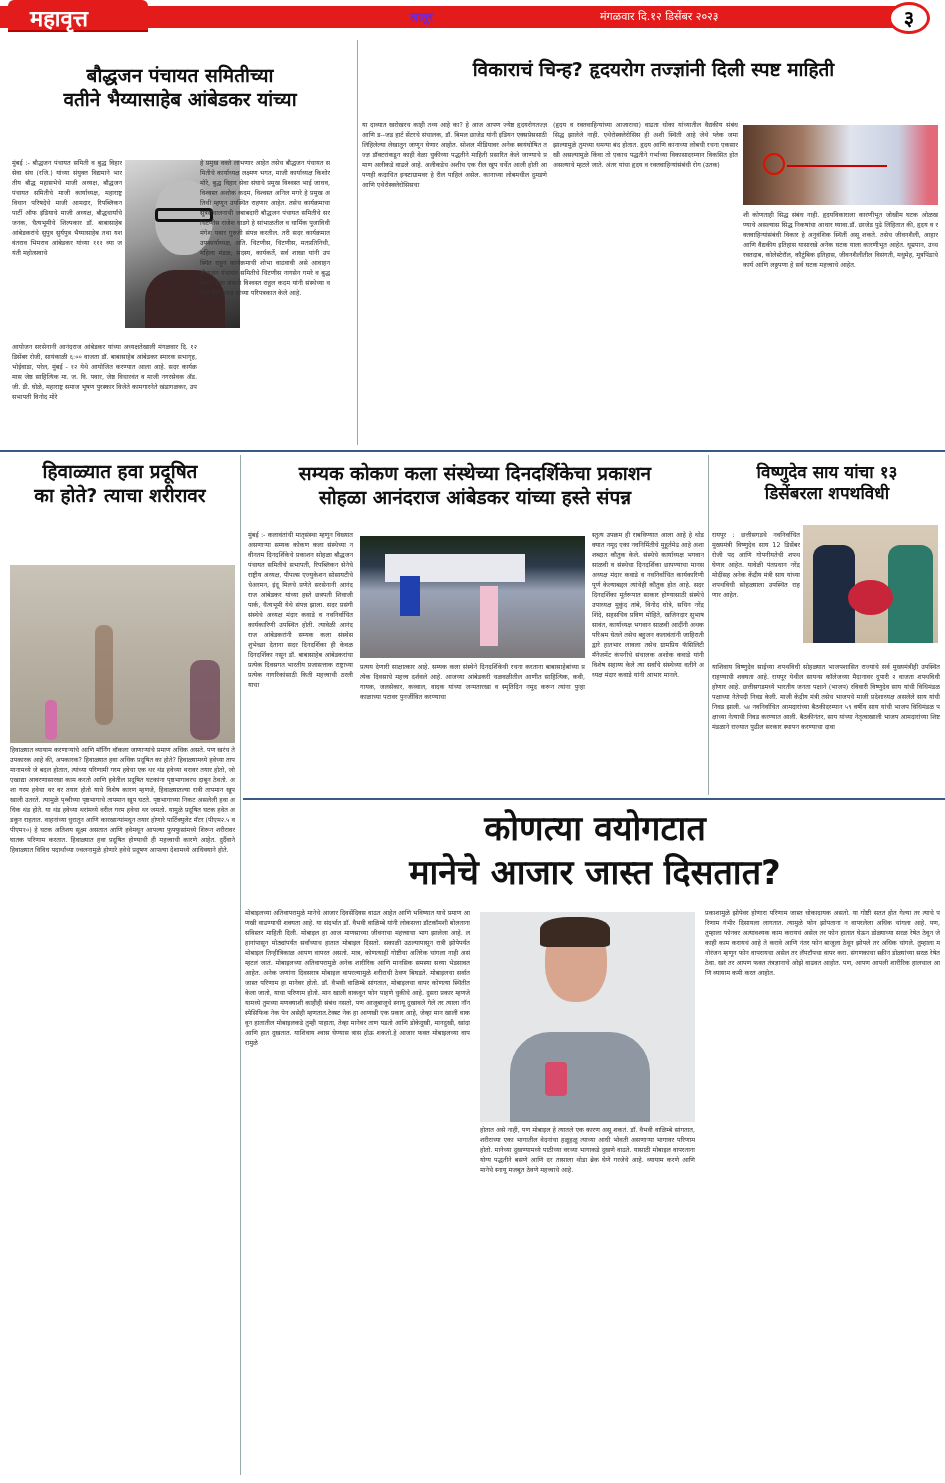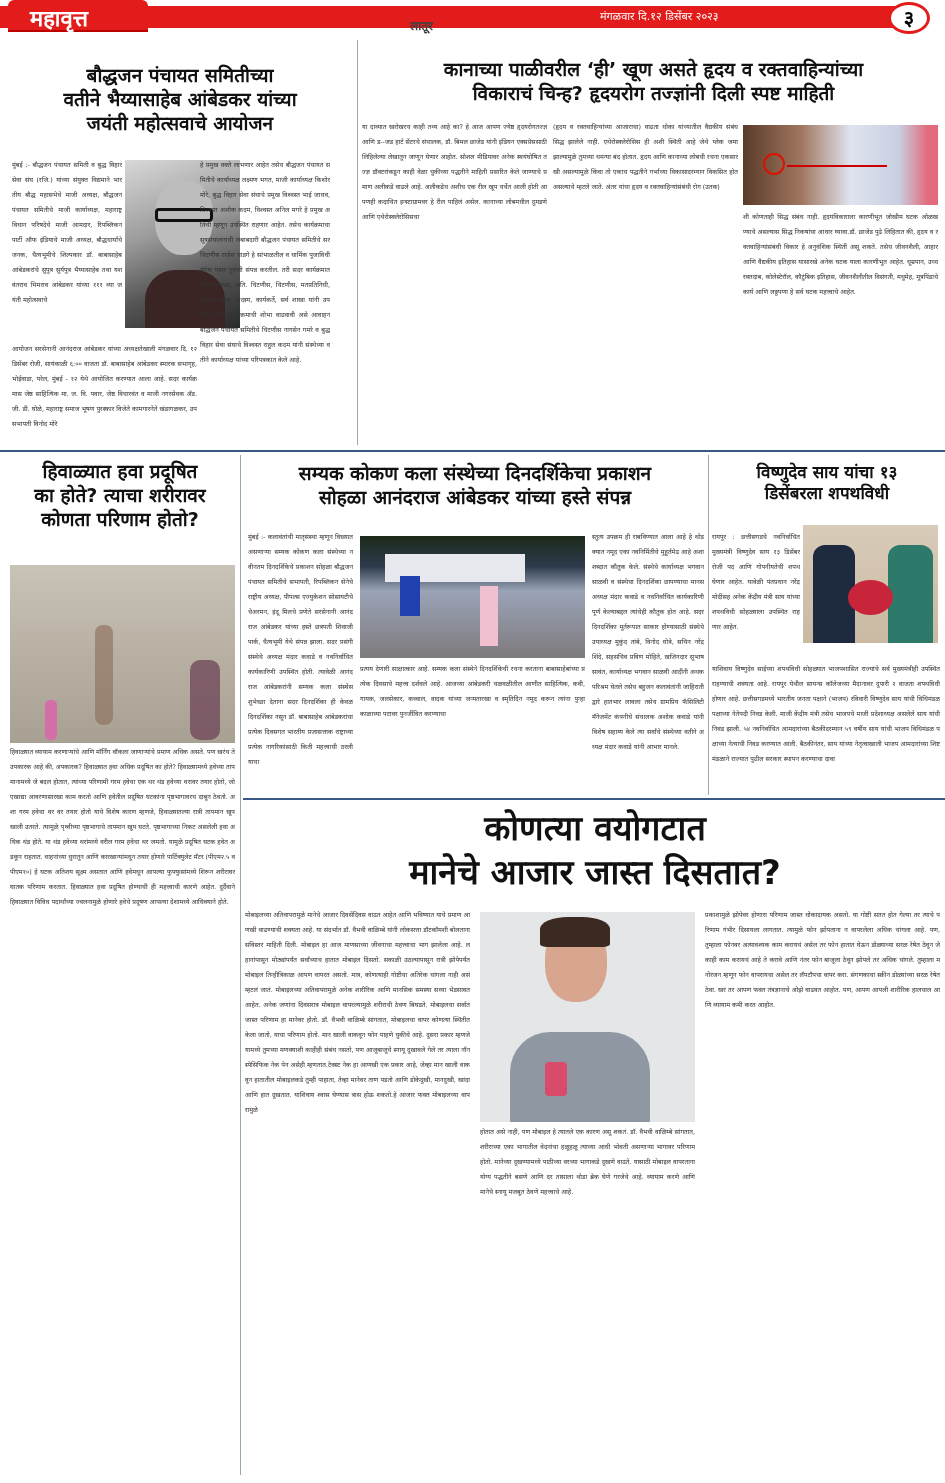--- a/index.html
+++ b/index.html
@@ -2,75 +2,72 @@
 <html><head>
 <meta charset="utf-8">
 <style>
   * { box-sizing: border-box; margin: 0; padding: 0; }
   body { width: 945px; height: 1483px; background: #fff; font-family: "DejaVu Sans", sans-serif; color: #222; overflow: hidden; position: relative; }
   .abs { position: absolute; }
   .masthead { left: 0; top: 0; width: 945px; height: 36px; }
   .mast-bar { left: 0; top: 6px; width: 920px; height: 22px; background: #e31b1b; }
   .mast-tab { left: 8px; top: 0; width: 140px; height: 30px; background: #e31b1b; border-radius: 6px 6px 0 0; box-shadow: 0 2px 0 #b00; }
   .mast-title { left: 30px; top: 2px; font-size: 22px; font-weight: bold; color: #fff; font-family: "DejaVu Serif", serif; }
-  .mast-city { left: 410px; top: 17px; font-size: 12px; font-weight: bold; color: #404040; }
+  .mast-city { left: 410px; top: 8px; font-size: 12px; font-weight: bold; color: #6d28d9; }
   .mast-date { left: 600px; top: 8px; font-size: 11px; color: #fff; }
   .page-num { left: 888px; top: 2px; width: 42px; height: 32px; border: 3px solid #e31b1b; border-radius: 50%; background: #fff; font-size: 20px; font-weight: bold; color: #000; text-align: center; line-height: 26px; }
   .h-big { font-weight: bold; color: #111; text-align: center; line-height: 1.25; }
-  .col { font-size: 6.4px; line-height: 15px; color: #333; text-align: justify; overflow: hidden; word-break: break-all; }
+  .col { font-size: 6.4px; line-height: 10px; color: #333; text-align: justify; overflow: hidden; word-break: break-all; }
   .photo { overflow: hidden; }
   .rule-v { width: 1px; background: #9aa; }
   .rule-h { height: 2px; background: #3a5a86; }
 </style>
 </head>
 <body>
 
 <div class="abs masthead">
   <div class="abs mast-bar"></div>
   <div class="abs mast-tab"></div>
   <div class="abs mast-title">महावृत्त</div>
   <div class="abs mast-city">लातूर</div>
   <div class="abs mast-date">मंगळवार दि.१२ डिसेंबर २०२३</div>
   <div class="abs page-num">३</div>
 </div>
 
 <div class="abs h-big" style="left:0;top:58px;width:360px;font-size:19px;margin-top:6px;">
   <div>बौद्धजन पंचायत समितीच्या</div>
   <div>वतीने भैय्यासाहेब आंबेडकर यांच्या</div>
-  <div>जयंती महोत्सवाचे आयोजन</div>
 </div>
 <div class="abs col" style="left:12px;top:158px;width:110px;height:182px;">मुंबई :- बौद्धजन पंचायत समिती व बुद्ध विहार सेवा संघ (रजि.) यांच्या संयुक्त विद्यमाने भारतीय बौद्ध महासभेचे माजी अध्यक्ष, बौद्धजन पंचायत समितीचे माजी कार्याध्यक्ष, महाराष्ट्र विधान परिषदेचे माजी आमदार, रिपब्लिकन पार्टी ऑफ इंडियाचे माजी अध्यक्ष, बौद्धचार्यांचे जनक, चैत्यभूमीचे शिल्पकार डॉ. बाबासाहेब आंबेडकरांचे सुपुत्र सुर्यपुत्र भैय्यासाहेब तथा यशवंतराव भिमराव आंबेडकर यांच्या १११ व्या जयंती महोत्सवाचे</div>
 <div class="abs photo" style="left:125px;top:160px;width:115px;height:168px;background:linear-gradient(160deg,#d8d8d8 0%,#9c9c9c 40%,#555 70%,#2a2a2a 100%);">
   <div style="position:absolute;left:30px;top:20px;width:58px;height:75px;border-radius:45%;background:#bdbdbd;"></div>
   <div style="position:absolute;left:30px;top:48px;width:58px;height:14px;border:3px solid #111;border-radius:4px;"></div>
   <div style="position:absolute;left:20px;top:110px;width:80px;height:60px;background:#3a2424;border-radius:30px 30px 0 0;"></div>
 </div>
 <div class="abs col" style="left:12px;top:342px;width:185px;height:100px;">आयोजन सरसेनानी आनंदराज आंबेडकर यांच्या अध्यक्षतेखाली मंगळवार दि. १२ डिसेंबर रोजी, सायंकाळी ६:०० वाजता डॉ. बाबासाहेब आंबेडकर स्मारक सभागृह, भोईवाडा, परेल, मुंबई - १२ येथे आयोजित करण्यात आला आहे. सदर कार्यक्रमास जेष्ठ साहित्यिक मा. ज. वि. पवार, जेष्ठ विचारवंत व माजी नगरसेवक ॲड. जी. डी. घोळे, महाराष्ट्र समाज भूषण पुरस्कार विजेते कामगारनेते खंडागळकर, उपसभापती विनोद मोरे</div>
 <div class="abs col" style="left:200px;top:158px;width:130px;height:285px;">हे प्रमुख वक्ते लाभणार आहेत तसेच बौद्धजन पंचायत समितीचे कार्याध्यक्ष लक्ष्मण भगत, माजी कार्याध्यक्ष किशोर मोरे, बुद्ध विहार सेवा संघाचे प्रमुख विश्वस्त भाई जाधव, विश्वस्त अशोक कदम, विश्वस्त अनिल मगरे हे प्रमुख अतिथी म्हणून उपस्थित राहणार आहेत. तसेच कार्यक्रमाचा सूत्रसंचालनाची जबाबदारी बौद्धजन पंचायत समितीचे सरचिटणीस राजेश घाडगे हे सांभाळतील व धार्मिक पूजाविधी मंगेश पवार गुरुजी संपन्न करतील. तरी सदर कार्यक्रमात उपकार्याध्यक्ष, अति. चिटणीस, चिटणीस, मतप्रतिनिधी, महिला मंडळ, सदस्य, कार्यकर्ते, सर्व शाखा यांनी उपस्थित राहून कार्यक्रमाची शोभा वाढवावी असे आवाहन बौद्धजन पंचायत समितीचे चिटणीस नागसेन गमरे व बुद्धविहार सेवा संघाचे विश्वस्त राहुल कदम यांनी संस्थेच्या वतीने कार्याध्यक्ष यांच्या परिपत्रकात केले आहे.</div>
 
 <div class="abs rule-v" style="left:357px;top:40px;height:405px;"></div>
 
 <div class="abs h-big" style="left:362px;top:58px;width:583px;font-size:19px;">
-  <div>कानाच्या पाळीवरील ‘ही’ खूण असते हृदय व रक्तवाहिन्यांच्या</div>
   <div>विकाराचं चिन्ह? हृदयरोग तज्ज्ञांनी दिली स्पष्ट माहिती</div>
 </div>
 <div class="abs col" style="left:362px;top:120px;width:185px;height:325px;">या दाव्यात खरोखरच काही तथ्य आहे का? हे आज आपण ज्येष्ठ हृदयरोगतज्ज्ञ आणि ड--जड हार्ट सेंटरचे संचालक, डॉ. बिमल छाजेड यांनी इंडियन एक्सप्रेससाठी लिहिलेल्या लेखातून जाणून घेणार आहोत. सोशल मीडियावर अनेक स्वयंघोषित तज्ज्ञ डॉक्टरांकडून काही वेळा चुकीच्या पद्धतीने माहिती प्रसारित केले जाण्याचे प्रमाण अलीकडे वाढले आहे. अलीकडेच अशीच एक रील खूप चर्चेत आली होती आपणही कदाचित इन्स्टाग्रामवर हे रील पाहिलं असेल. कानाच्या लोबमधील दुमडणे आणि एथेरोस्क्लेरोसिसचा</div>
 <div class="abs col" style="left:553px;top:120px;width:185px;height:325px;">(हृदय व रक्तवाहिन्यांच्या आजाराचा) वाढता धोका यांच्यातील वैद्यकीय संबंध सिद्ध झालेले नाही. एथेरोस्क्लेरोसिस ही अशी स्थिती आहे जेथे प्लेक जमा झाल्यामुळे तुमच्या धमन्या बंद होतात. हृदय आणि कानाच्या लोबची रचना एकसारखी असल्यामुळे किंवा तो एकाच पद्धतीने गर्भाच्या विकासादरम्यान विकसित होत असल्याचे म्हटले जाते. अंतर यांचा हृदय व रक्तवाहिन्यांसंबंधी रोग (उतक)</div>
 <div class="abs photo" style="left:743px;top:125px;width:195px;height:80px;background:linear-gradient(90deg,#5a3b2a 0%,#a07760 30%,#dfe4ee 55%,#c8cfe0 80%,#e26a7a 95%);">
   <div style="position:absolute;left:20px;top:28px;width:22px;height:22px;border:2px solid #d10;border-radius:50%;"></div>
   <div style="position:absolute;left:44px;top:40px;width:100px;height:2px;background:#c00;"></div>
 </div>
 <div class="abs col" style="left:743px;top:210px;width:195px;height:235px;">शी कोणताही सिद्ध संबंध नाही. हृदयविकाराला कारणीभूत जोखीम घटक ओळखण्याचे असल्यास सिद्ध निकषांचा आधार घ्यावा.डॉ. छाजेड पुढे लिहितात की, हृदय व रक्तवाहिन्यांसंबंधी विकार हे अनुवंशिक स्थितीं असू शकते. तसेच जीवनशैली, आहार आणि वैद्यकीय इतिहास यासारखे अनेक घटक याला कारणीभूत आहेत. धूम्रपान, उच्च रक्तदाब, कोलेस्टेरॉल, कौटुंबिक इतिहास, जीवनशैलीतील विसंगती, मधुमेह, मूत्रपिंडाचे कार्य आणि लठ्ठपणा हे सर्व घटक महत्त्वाचे आहेत.</div>
 
 <div class="abs rule-h" style="left:0;top:450px;width:945px;"></div>
 
 <div class="abs h-big" style="left:0;top:460px;width:240px;font-size:19px;">
   <div>हिवाळ्यात हवा प्रदूषित</div>
   <div>का होते? त्याचा शरीरावर</div>
-  <div>कोणता परिणाम होतो?</div>
 </div>
 <div class="abs photo" style="left:10px;top:565px;width:225px;height:178px;background:linear-gradient(180deg,#c9c3b8 0%,#b8b0a3 50%,#a8a093 100%);">
   <div style="position:absolute;left:85px;top:60px;width:18px;height:100px;background:#8c6a55;opacity:.6;border-radius:8px;"></div>
   <div style="position:absolute;left:180px;top:95px;width:30px;height:80px;background:#704a5a;opacity:.8;border-radius:10px;"></div>
   <div style="position:absolute;left:35px;top:135px;width:12px;height:40px;background:#d36fa8;border-radius:5px;"></div>
 </div>
 <div class="abs col" style="left:10px;top:745px;width:225px;height:725px;">हिवाळ्यात व्यायाम करणाऱ्यांचे आणि मॉर्निंग वॉकला जाणाऱ्यांचे प्रमाण अधिक असते. पण खरंच ते उपकारक आहे की, अपकारक? हिवाळ्यात हवा अधिक प्रदूषित का होते? हिवाळ्यामध्ये हवेच्या तापमानामध्ये जे बदल होतात, त्यांच्या परिणामी गरम हवेचा एक थर थंड हवेच्या थरावर तयार होतो, जो एखाद्या आवरणासारखा काम करतो आणि हवेतील प्रदूषित घटकांना पृष्ठभागावरच दाबून ठेवतो. अशा गरम हवेचा थर वर तयार होतो याचे विशेष कारण म्हणजे, हिवाळ्यातल्या रात्री तापमान खूप खाली उतरते. त्यामुळे पृथ्वीच्या पृष्ठभागाचे तापमान खूप घटते. पृष्ठभागाच्या निकट असलेली हवा अधिक थंड होते. या थंड हवेच्या थरांमध्ये वरील गरम हवेचा थर जमतो. यामुळे प्रदूषित घटक हवेत अडकून राहतात. वाहनांच्या धुरातून आणि कारखान्यांमधून तयार होणारे पार्टिक्युलेट मॅटर (पीएम२.५ व पीएम१०) हे घटक अतिशय सूक्ष्म असतात आणि हवेमधून आपल्या फुफ्फुसांमध्ये शिरून शरीरावर घातक परिणाम करतात. हिवाळ्यात हवा प्रदूषित होण्याची ही महत्त्वाची कारणे आहेत. दुर्दैवाने हिवाळ्यात विविध पदार्थांच्या ज्वलनामुळे होणारे हवेचे प्रदूषण आपल्या देशामध्ये आधिक्याने होते.</div>
 
 <div class="abs rule-v" style="left:240px;top:455px;height:1020px;"></div>
 
@@ -86,21 +83,21 @@
 </div>
 <div class="abs col" style="left:360px;top:662px;width:225px;height:128px;">प्रत्यय देणारी साक्षात्कार आहे. सम्यक कला संस्थेने दिनदर्शिकेची रचना करताना बाबासाहेबांच्या प्रत्येक दिवसाचे महत्त्व दर्शवले आहे. आजच्या आंबेडकरी चळवळीतील आणीत साहित्यिक, कवी, गायक, जलसेकार, कव्वाल, वादक यांच्या जन्मतारखा व स्मृतिदिन नमूद करून त्यांना पुन्हा काळाच्या पटावर पुनर्जीवित करण्याचा</div>
 <div class="abs col" style="left:592px;top:530px;width:112px;height:260px;">स्तुत्य उपक्रम ही राबविण्यात आला आहे हे थोडक्यात नमूद एका नवनिर्मितीचे मुहूर्तमेढ आहे अशा शब्दात कौतुक केले. संस्थेचे कार्याध्यक्ष भगवान साळवी व संस्थेचा दिनदर्शिका छापण्याचा मानस अध्यक्ष मंदार कवाडे व नवनिर्वाचित कार्यकारिणी पूर्ण केल्याबद्दल त्यांचेही कौतुक होत आहे. सदर दिनदर्शिका मूर्तरूपात साकार होण्यासाठी संस्थेचे उपाध्यक्ष मुकुंद तांबे, विनोद धोत्रे, सचिन नरेंद्र शिंदे, सहसचिव प्रविण मोहिते, खजिनदार सुभाष सावंत, कार्याध्यक्ष भगवान साळवी आदींनी अथक परिश्रम घेतले तसेच बहुजन कलावंतांनी जाहिराती द्वारे हातभार लावला तसेच ग्रामप्रिय फॅसिलिटी मॅनेजमेंट कंपनीचे संचालक अशोक कवाडे यांनी विशेष सहाय्य केले त्या सर्वांचे संस्थेच्या वतीने अध्यक्ष मंदार कवाडे यांनी आभार मानले.</div>
 
 <div class="abs rule-v" style="left:708px;top:455px;height:340px;"></div>
 
 <div class="abs h-big" style="left:712px;top:462px;width:230px;font-size:17px;">
   <div>विष्णुदेव साय यांचा १३</div>
   <div>डिसेंबरला शपथविधी</div>
 </div>
-<div class="abs col" style="left:712px;top:530px;width:88px;height:130px;">रायपूर : छत्तीसगडचे नवनिर्वाचित मुख्यमंत्री विष्णुदेव साय १३ डिसेंबर रोजी पद आणि गोपनीयतेची शपथ घेणार आहेत. यावेळी पंतप्रधान नरेंद्र मोदींसह अनेक केंद्रीय मंत्री साय यांच्या शपथविधी सोहळ्याला उपस्थित राहणार आहेत.</div>
+<div class="abs col" style="left:712px;top:530px;width:88px;height:130px;">रायपूर : छत्तीसगडचे नवनिर्वाचित मुख्यमंत्री विष्णुदेव साय 12 डिसेंबर रोजी पद आणि गोपनीयतेची शपथ घेणार आहेत. यावेळी पंतप्रधान नरेंद्र मोदींसह अनेक केंद्रीय मंत्री साय यांच्या शपथविधी सोहळ्याला उपस्थित राहणार आहेत.</div>
 <div class="abs photo" style="left:803px;top:525px;width:135px;height:118px;background:linear-gradient(180deg,#d8cbb8 0%,#c9b9a3 100%);">
   <div style="position:absolute;left:10px;top:20px;width:42px;height:98px;background:#1d2a3f;border-radius:12px 12px 0 0;"></div>
   <div style="position:absolute;left:85px;top:20px;width:45px;height:98px;background:#2e7a6a;border-radius:12px 12px 0 0;"></div>
   <div style="position:absolute;left:45px;top:55px;width:45px;height:35px;background:#c8243a;border-radius:50%;"></div>
 </div>
 <div class="abs col" style="left:712px;top:662px;width:228px;height:130px;">याशिवाय विष्णुदेव साईच्या शपथविधी सोहळ्यात भाजपशासित राज्यांचे सर्व मुख्यमंत्रीही उपस्थित राहण्याची शक्यता आहे. रायपूर येथील सायन्स कॉलेजच्या मैदानावर दुपारी २ वाजता शपथविधी होणार आहे. छत्तीसगडमध्ये भारतीय जनता पक्षाने (भाजप) रविवारी विष्णुदेव साय यांची विधिमंडळ पक्षाच्या नेतेपदी निवड केली. माजी केंद्रीय मंत्री तसेच भाजपचे माजी प्रदेशाध्यक्ष असलेले साय यांची निवड झाली. ५४ नवनिर्वाचित आमदारांच्या बैठकीदरम्यान ५९ वर्षीय साय यांची भाजप विधिमंडळ पक्षाच्या नेत्याची निवड करण्यात आली. बैठकीनंतर, साय यांच्या नेतृत्वाखाली भाजप आमदारांच्या शिष्टमंडळाने राज्यात पुढील सरकार स्थापन करण्याचा दावा</div>
 
 <div class="abs rule-h" style="left:243px;top:798px;width:702px;"></div>
 
 <div class="abs h-big" style="left:245px;top:806px;width:700px;font-size:34px;line-height:1.3;">

